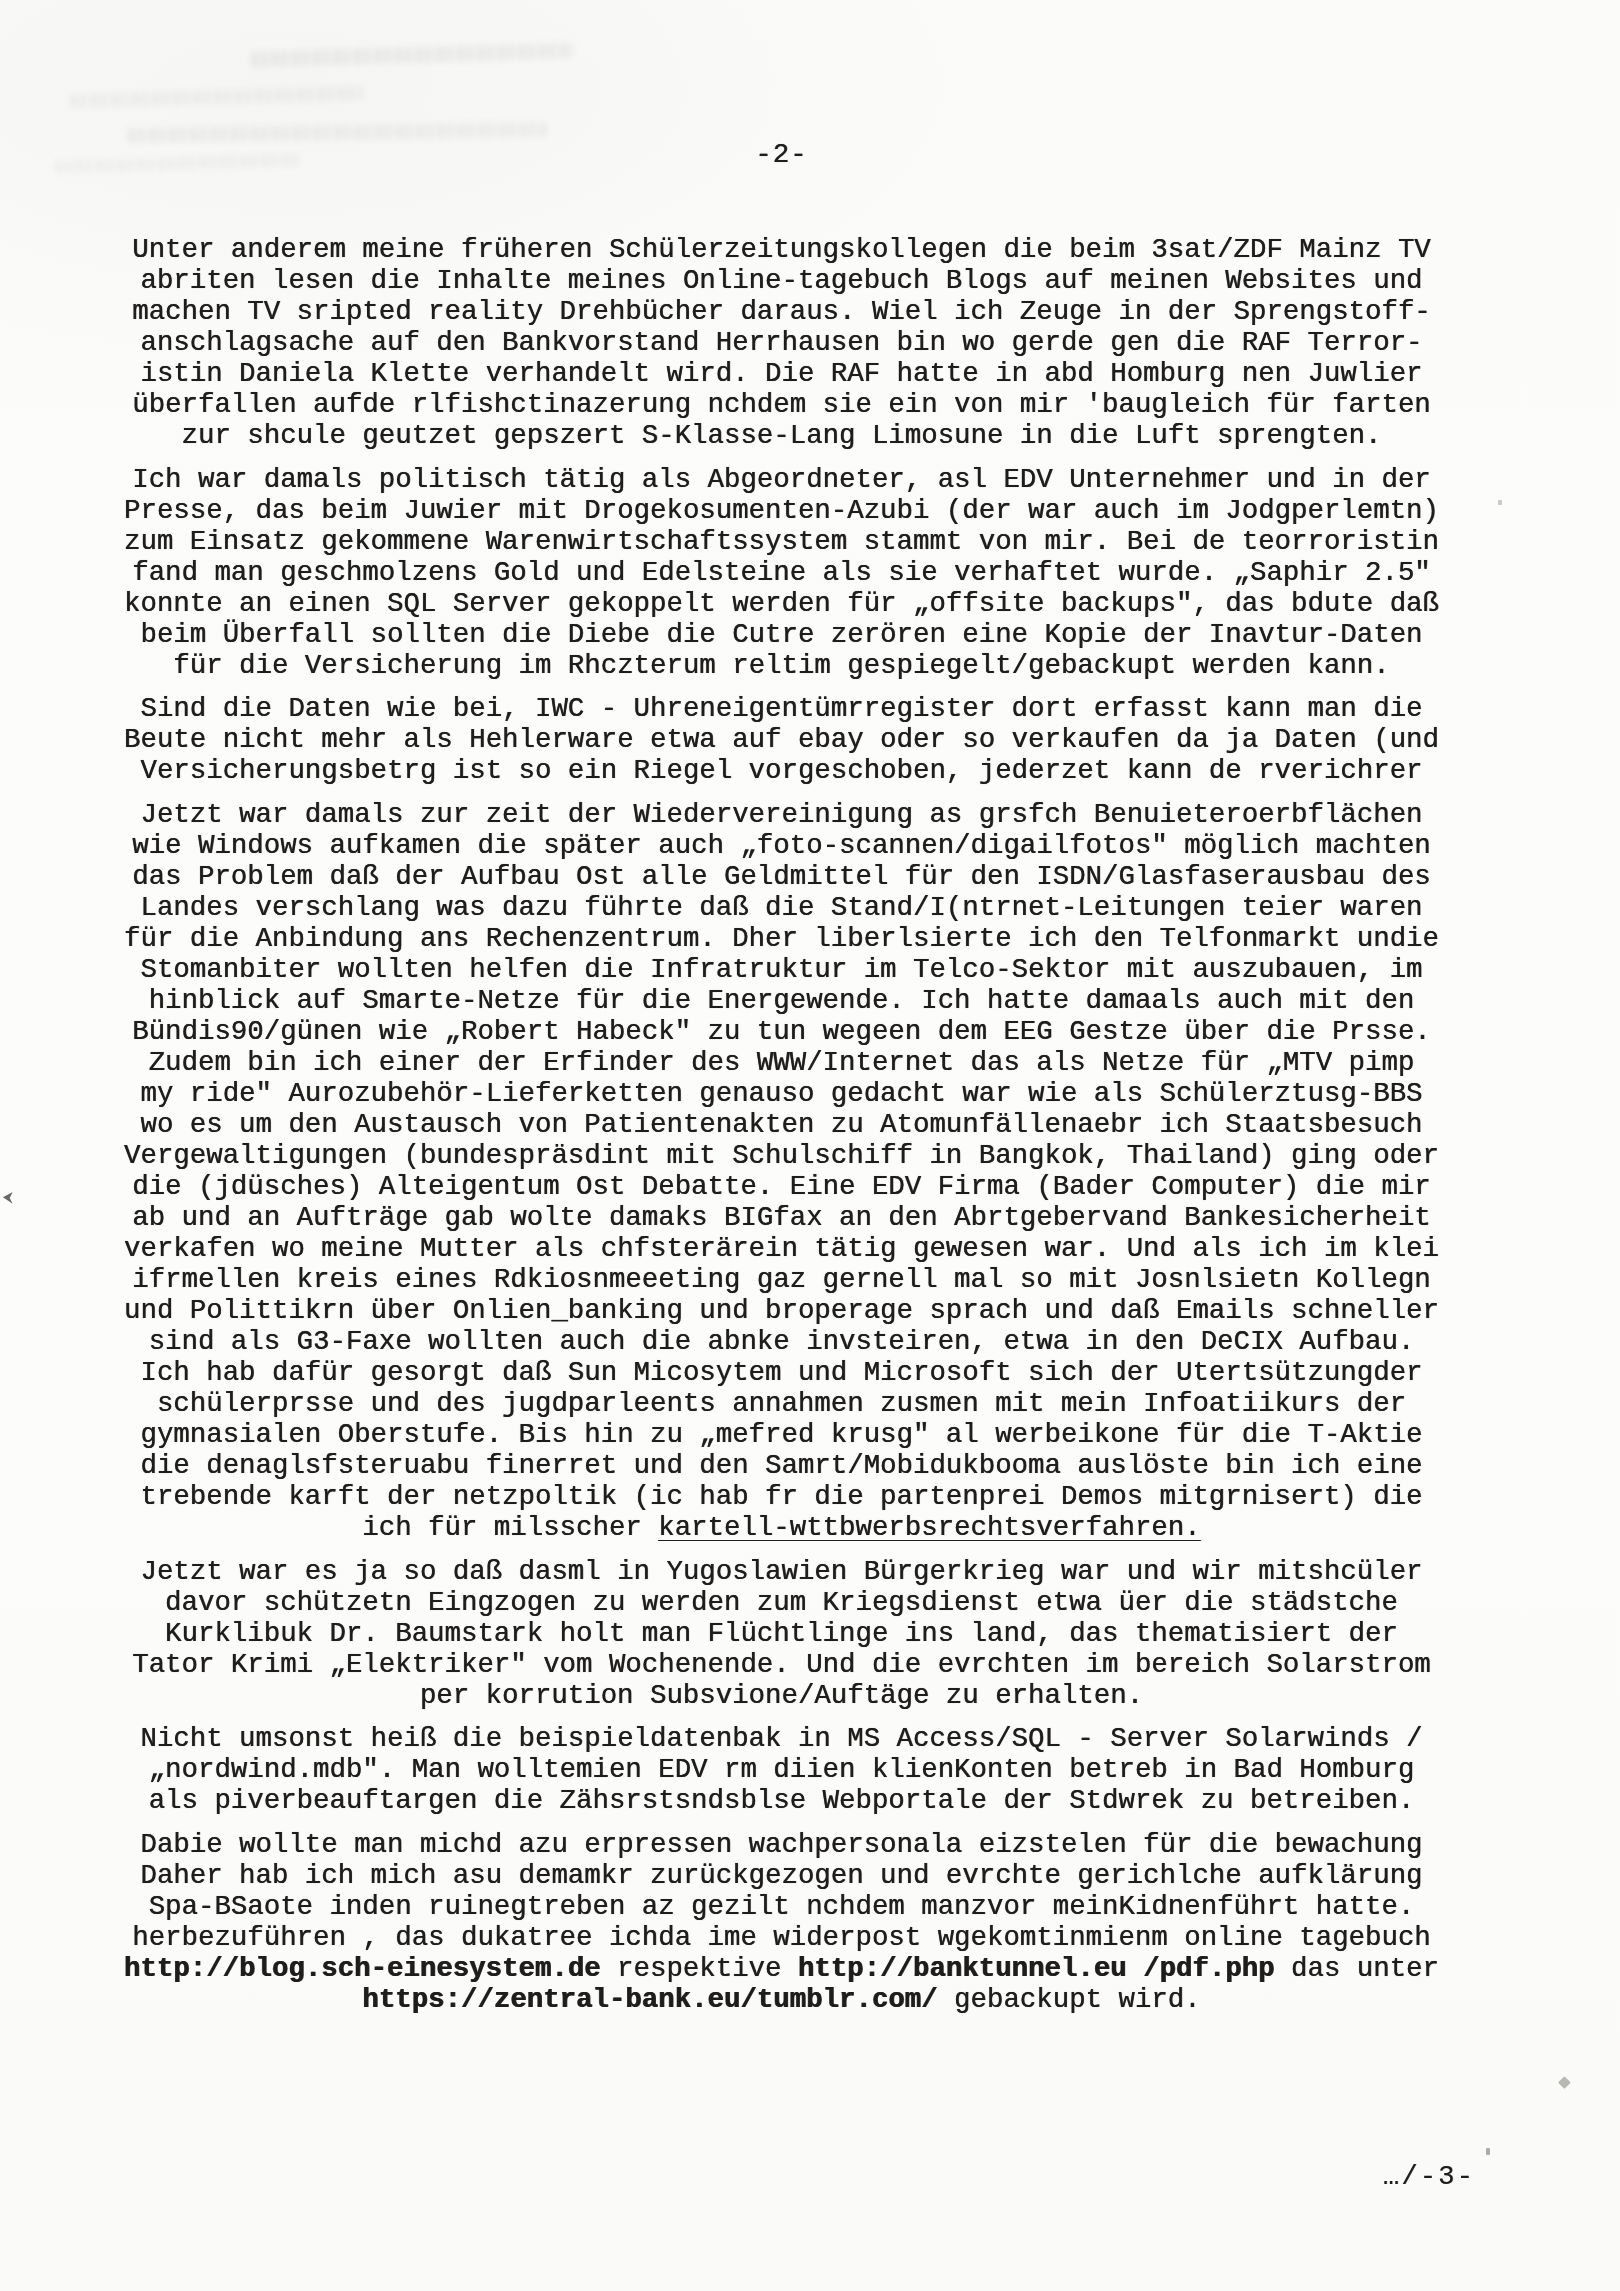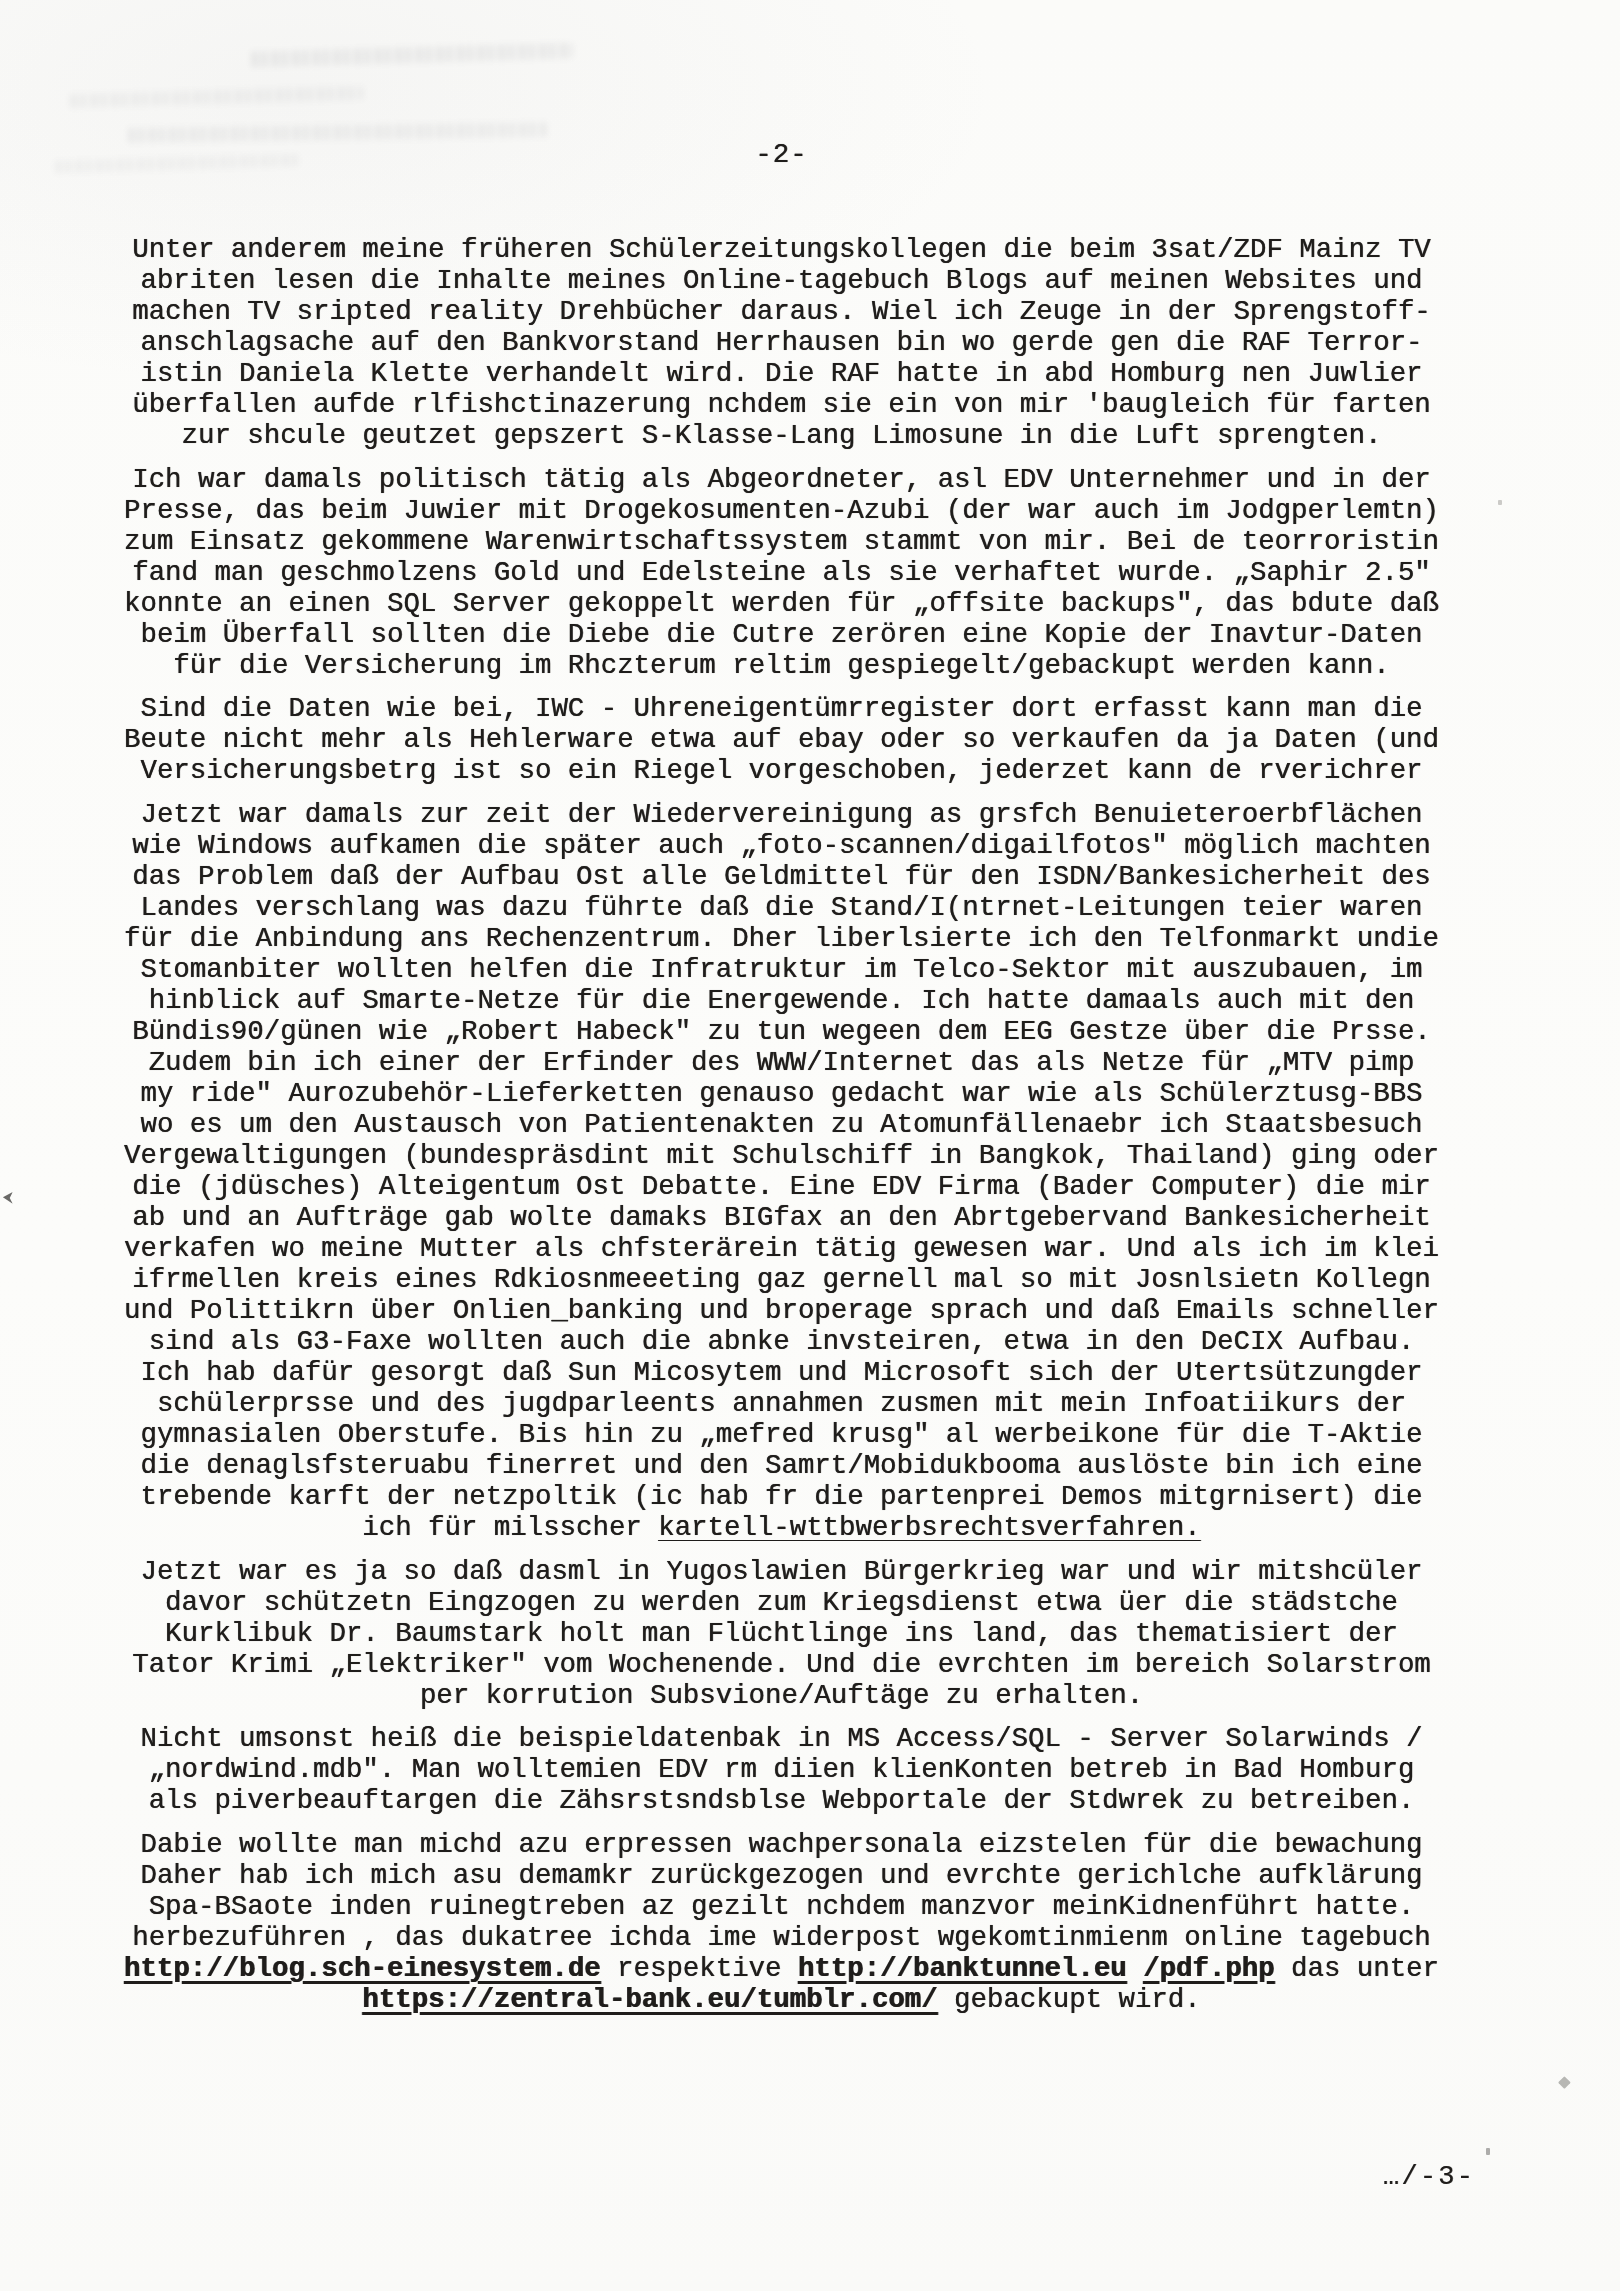--- a/index.html
+++ b/index.html
@@ -38,21 +38,20 @@
     margin: 0 0 12.7px 0;
   }
   .line {
     white-space: pre;
     height: 31px;
     text-align: center;
   }
   .link {
     font-weight: bold;
     color: inherit;
-    text-decoration: underline;
     text-decoration-thickness: 2.5px;
     text-underline-offset: 4.9px;
     cursor: pointer;
     text-shadow:
       0.6px 0 0 rgba(25,23,21,0.8),
       -0.4px 0 0 rgba(25,23,21,0.6);
   }
   .underlined {
     text-decoration: underline;
     text-decoration-thickness: 1.4px;
@@ -131,21 +130,21 @@
           <div class="line">für die Versicherung im Rhczterum reltim gespiegelt/gebackupt werden kann.</div>
         </div>
         <div class="paragraph">
           <div class="line">Sind die Daten wie bei, IWC - Uhreneigentümrregister dort erfasst kann man die</div>
           <div class="line">Beute nicht mehr als Hehlerware etwa auf ebay oder so verkaufen da ja Daten (und</div>
           <div class="line">Versicherungsbetrg ist so ein Riegel vorgeschoben, jederzet kann de rverichrer</div>
         </div>
         <div class="paragraph">
           <div class="line">Jetzt war damals zur zeit der Wiedervereinigung as grsfch Benuieteroerbflächen</div>
           <div class="line">wie Windows aufkamen die später auch „foto-scannen/digailfotos" möglich machten</div>
-          <div class="line">das Problem daß der Aufbau Ost alle Geldmittel für den ISDN/Bankesicherheit des</div>
+          <div class="line">das Problem daß der Aufbau Ost alle Geldmittel für den ISDN/Glasfaserausbau des</div>
           <div class="line">Landes verschlang was dazu führte daß die Stand/I(ntrnet-Leitungen teier waren</div>
           <div class="line">für die Anbindung ans Rechenzentrum. Dher liberlsierte ich den Telfonmarkt undie</div>
           <div class="line">Stomanbiter wollten helfen die Infratruktur im Telco-Sektor mit auszubauen, im</div>
           <div class="line">hinblick auf Smarte-Netze für die Energewende. Ich hatte damaals auch mit den</div>
           <div class="line">Bündis90/günen wie „Robert Habeck" zu tun wegeen dem EEG Gestze über die Prsse.</div>
           <div class="line">Zudem bin ich einer der Erfinder des WWW/Internet das als Netze für „MTV pimp</div>
           <div class="line">my ride" Aurozubehör-Lieferketten genauso gedacht war wie als Schülerztusg-BBS</div>
           <div class="line">wo es um den Austausch von Patientenakten zu Atomunfällenaebr ich Staatsbesuch</div>
           <div class="line">Vergewaltigungen (bundespräsdint mit Schulschiff in Bangkok, Thailand) ging oder</div>
           <div class="line">die (jdüsches) Alteigentum Ost Debatte. Eine EDV Firma (Bader Computer) die mir</div>

